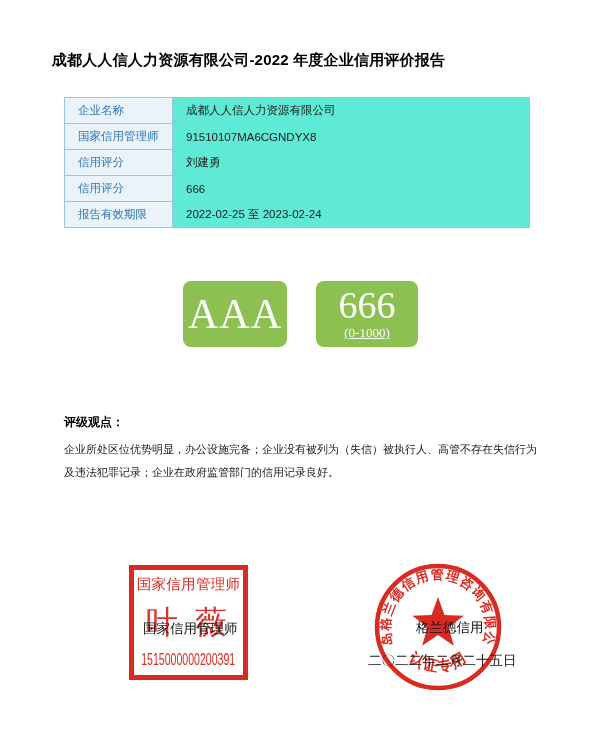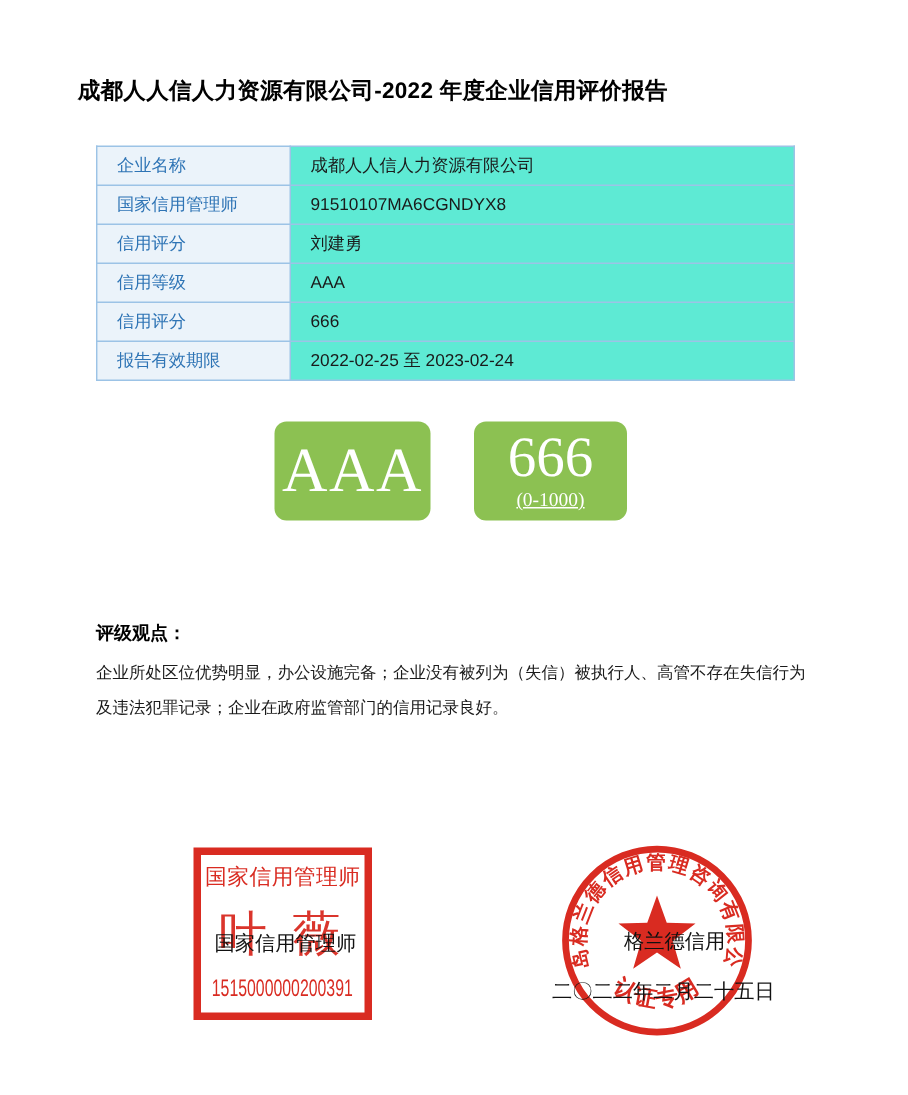--- a/index.html
+++ b/index.html
@@ -23,21 +23,21 @@
     border-collapse: collapse;
     font-size: 11.5px;
   }
   .info-table td {
     border: 1px solid #9cc3e6;
     height: 26px;
     padding: 0 0 0 13px;
     vertical-align: middle;
   }
   .info-table td.lbl {
-    width: 129px;
+    width: 108px;
     background: #ebf3fa;
     color: #2e74b5;
   }
   .info-table td.val { background: #5eead4; color: #1a1a1a; }
   
   .badge {
     position: absolute; top: 281px; height: 66px;
     background: #8cc152; border-radius: 8px;
     color: #ffffff; text-align: center;
     font-family: "Liberation Serif", "DejaVu Serif", serif;
@@ -109,24 +109,20 @@
   </tr>
   <tr>
     <td class="lbl">国家信用管理师</td>
     <td class="val">91510107MA6CGNDYX8</td>
   </tr>
   <tr>
     <td class="lbl">信用评分</td>
     <td class="val">刘建勇</td>
   </tr>
   <tr>
-    <td class="lbl">信用等级</td>
-    <td class="val">AAA</td>
-  </tr>
-  <tr>
     <td class="lbl">信用评分</td>
     <td class="val">666</td>
   </tr>
   <tr>
     <td class="lbl">报告有效期限</td>
     <td class="val">2022-02-25 至 2023-02-24</td>
   </tr>
 </tbody>
   </table>
 

